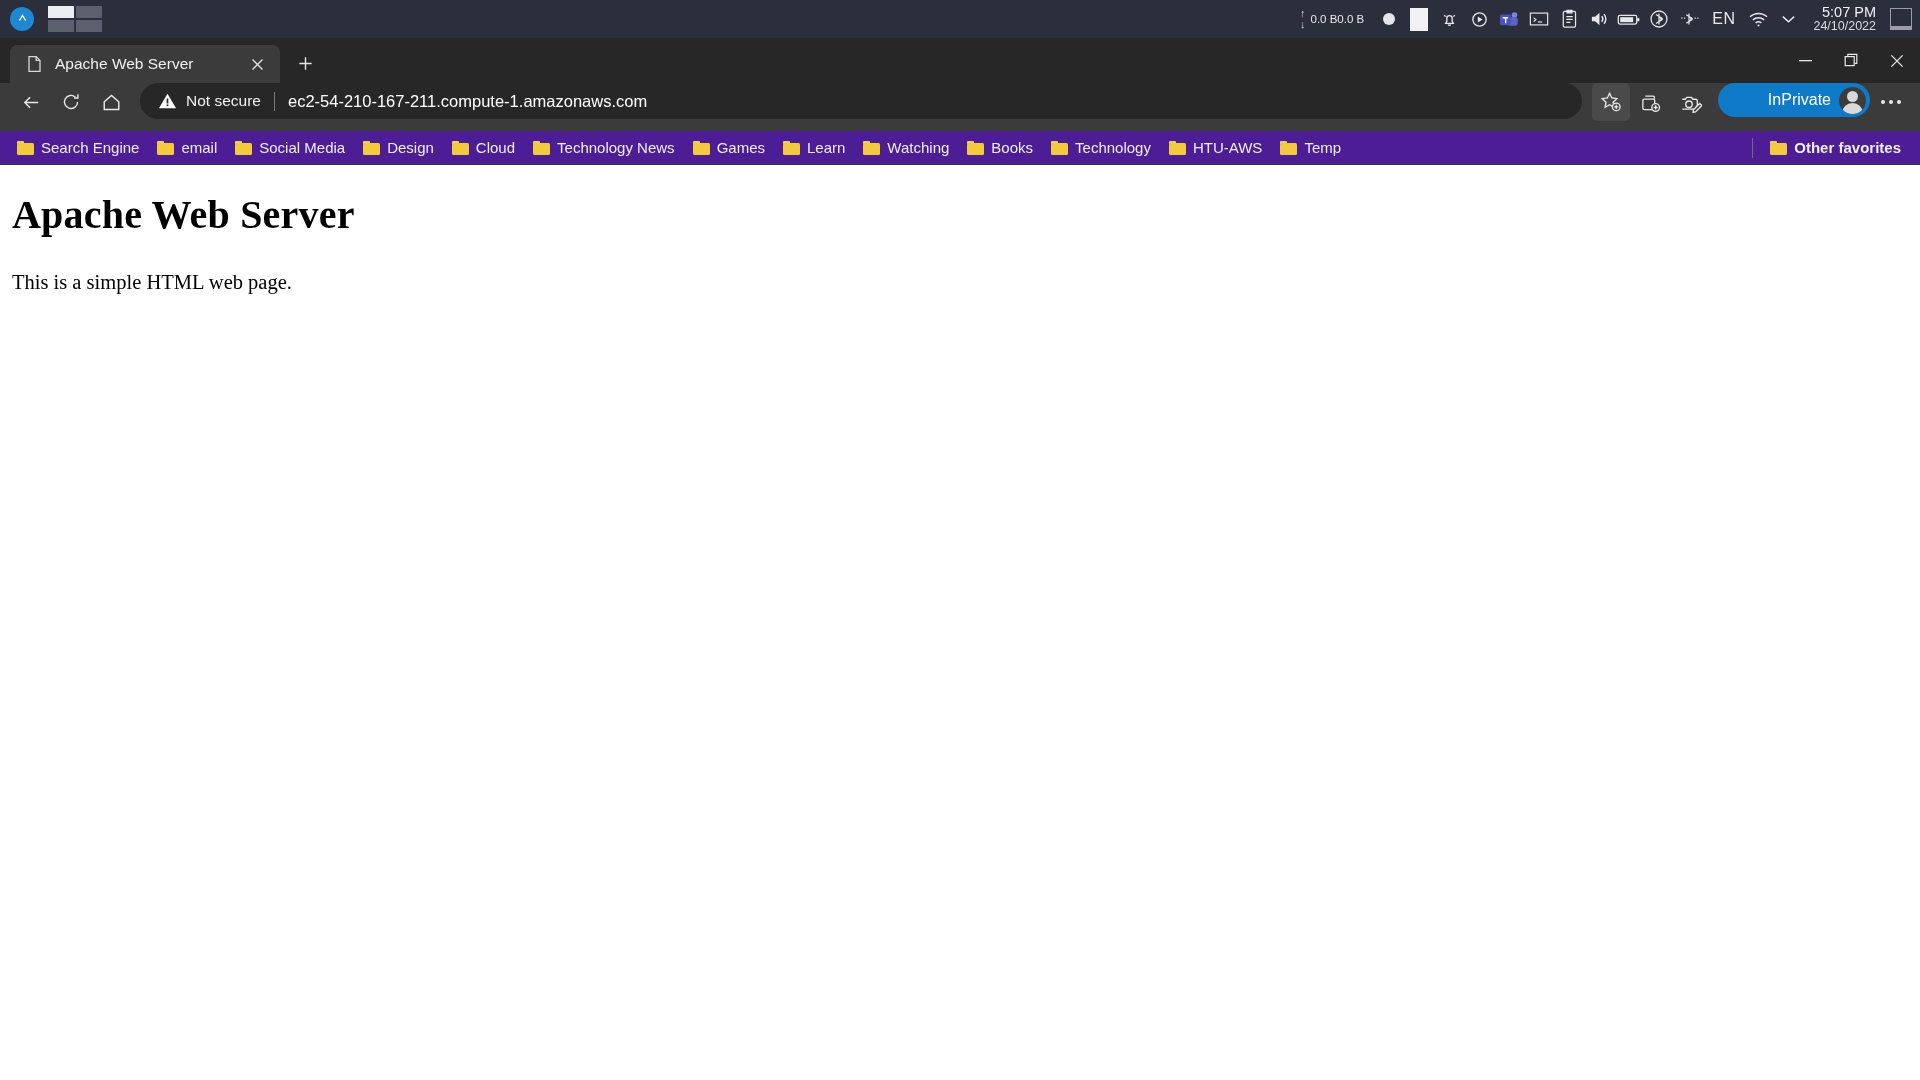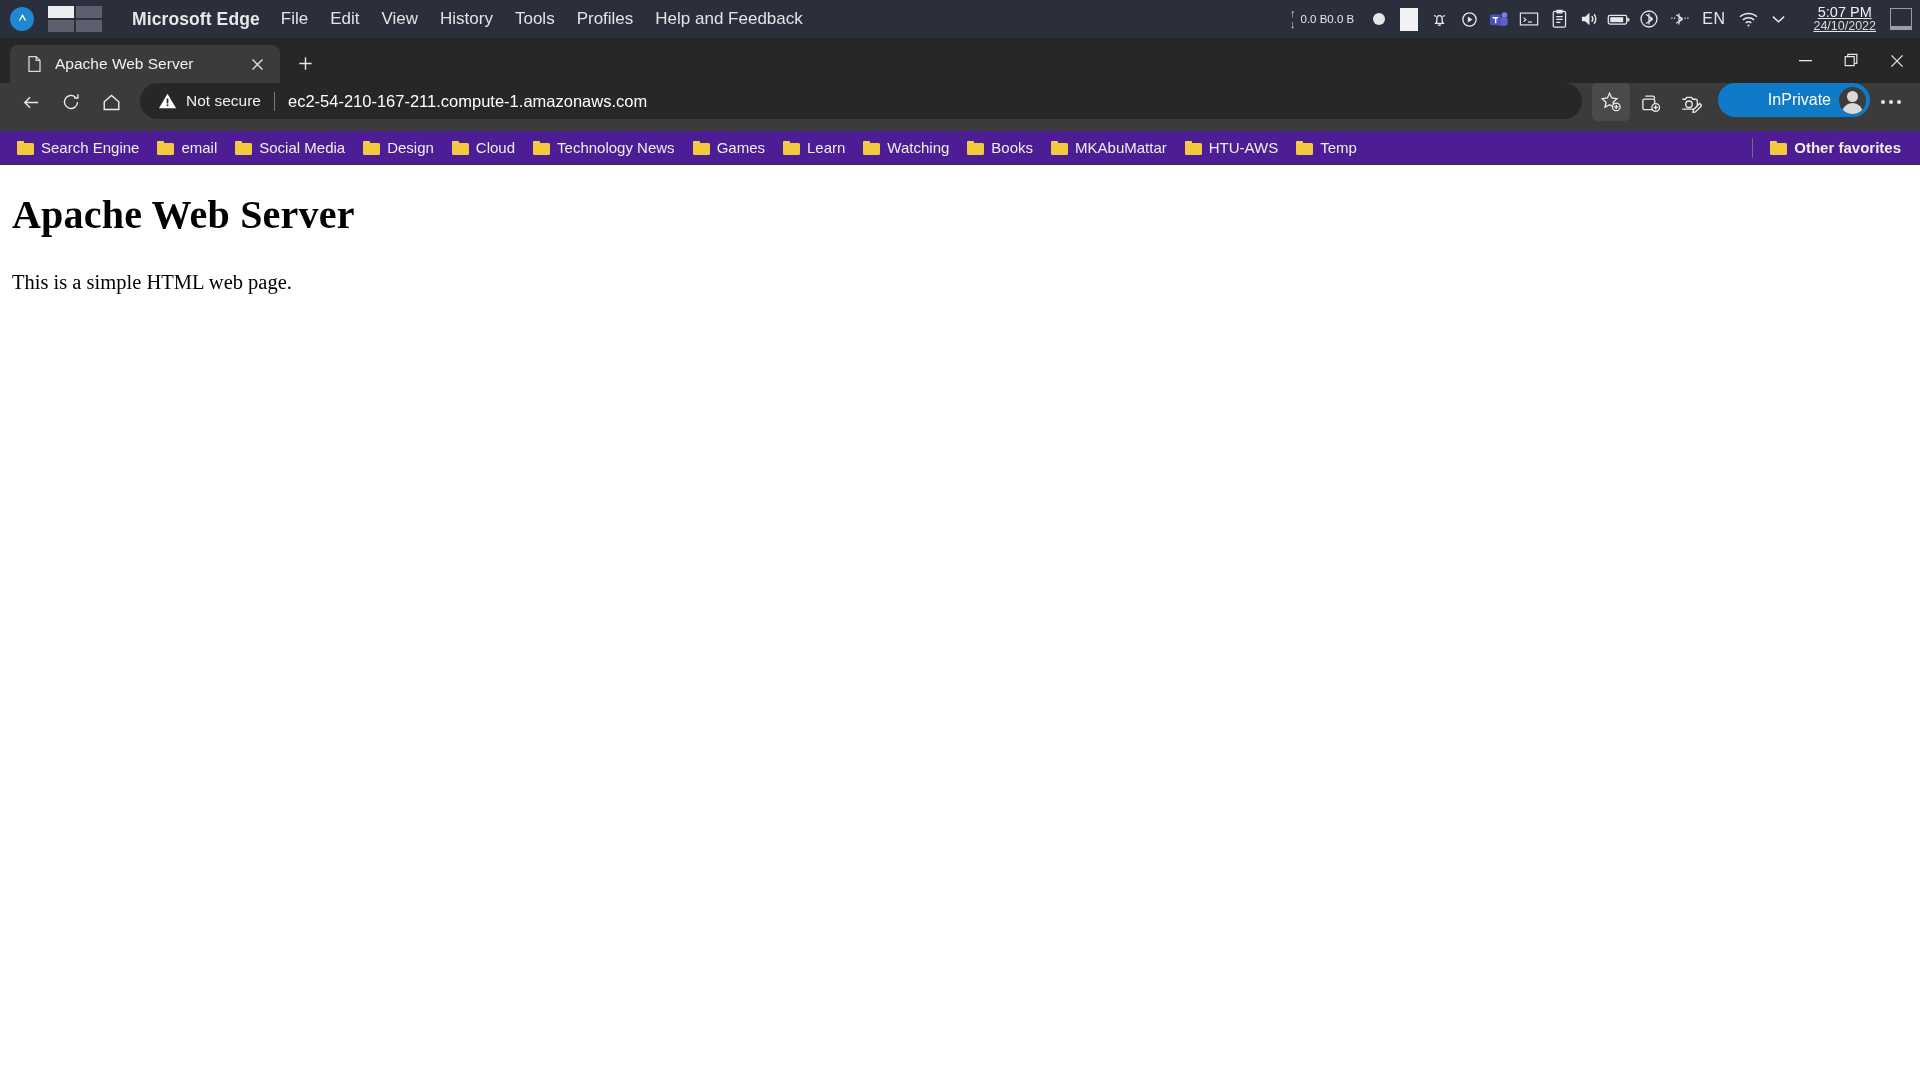--- a/index.html
+++ b/index.html
@@ -45,21 +45,21 @@
   #net-vals { display: flex; flex-direction: row; font-size: 11.5px; line-height: 11px; color: #e8e8ea; }
   .tray-ico {
     width: 30px; height: 30px; display: flex; align-items: center; justify-content: center;
     color: #e8e8ea;
   }
   .tray-ico svg { display: block; }
   .dot-ico { width: 12px; height: 12px; border-radius: 50%; background: #e6e6e8; }
   .sq-ico { width: 18px; height: 23px; background: #f2f2f4; }
   #lang { font-size: 16px; padding: 0 8px; color: #e8e8ea; letter-spacing: .5px; }
   #clock {
-    text-align: center; line-height: 14px; padding: 0 8px; margin-left: 12px; text-decoration: underline;
+    text-align: right; line-height: 14px; padding: 0 8px; margin-left: 2px;
   }
   #clock .t { font-size: 14.5px; color: #f0f0f2; }
   #clock .d { font-size: 12.5px; color: #dcdcde; }
   #show-desktop {
     width: 22px; height: 22px; border: 1.5px solid #9a9da8; margin-left: 6px;
     border-bottom-width: 4px;
   }
 
   
   #browser { background: #3b3b3b; }
@@ -170,30 +170,20 @@
       </svg>
     </div>
 
     <div id="ws-switcher">
       <div class="active"></div>
       <div></div>
       <div></div>
       <div></div>
     </div>
 
-    <div id="menu-bar">
-      <span class="brand">Microsoft Edge</span>
-      <span class="mi">File</span>
-      <span class="mi">Edit</span>
-      <span class="mi">View</span>
-      <span class="mi">History</span>
-      <span class="mi">Tools</span>
-      <span class="mi">Profiles</span>
-      <span class="mi">Help and Feedback</span>
-    </div>
   </div>
 
   <div id="os-right">
     <div id="net-stats">
       <div id="net-arrows">
         <span>↑</span>
         <span>↓</span>
       </div>
       <div id="net-vals">
         <span>0.0 B</span>
@@ -480,21 +470,21 @@
           <span class="tabf"></span>
           <span class="bodyf"></span>
         </span>
       <span>Books</span>
     </div>
     <div class="bm">
       <span class="folder-ico">
           <span class="tabf"></span>
           <span class="bodyf"></span>
         </span>
-      <span>MKAbuMattar</span>
+      <span>Technology</span>
     </div>
     <div class="bm">
       <span class="folder-ico">
           <span class="tabf"></span>
           <span class="bodyf"></span>
         </span>
       <span>HTU-AWS</span>
     </div>
     <div class="bm">
       <span class="folder-ico">

